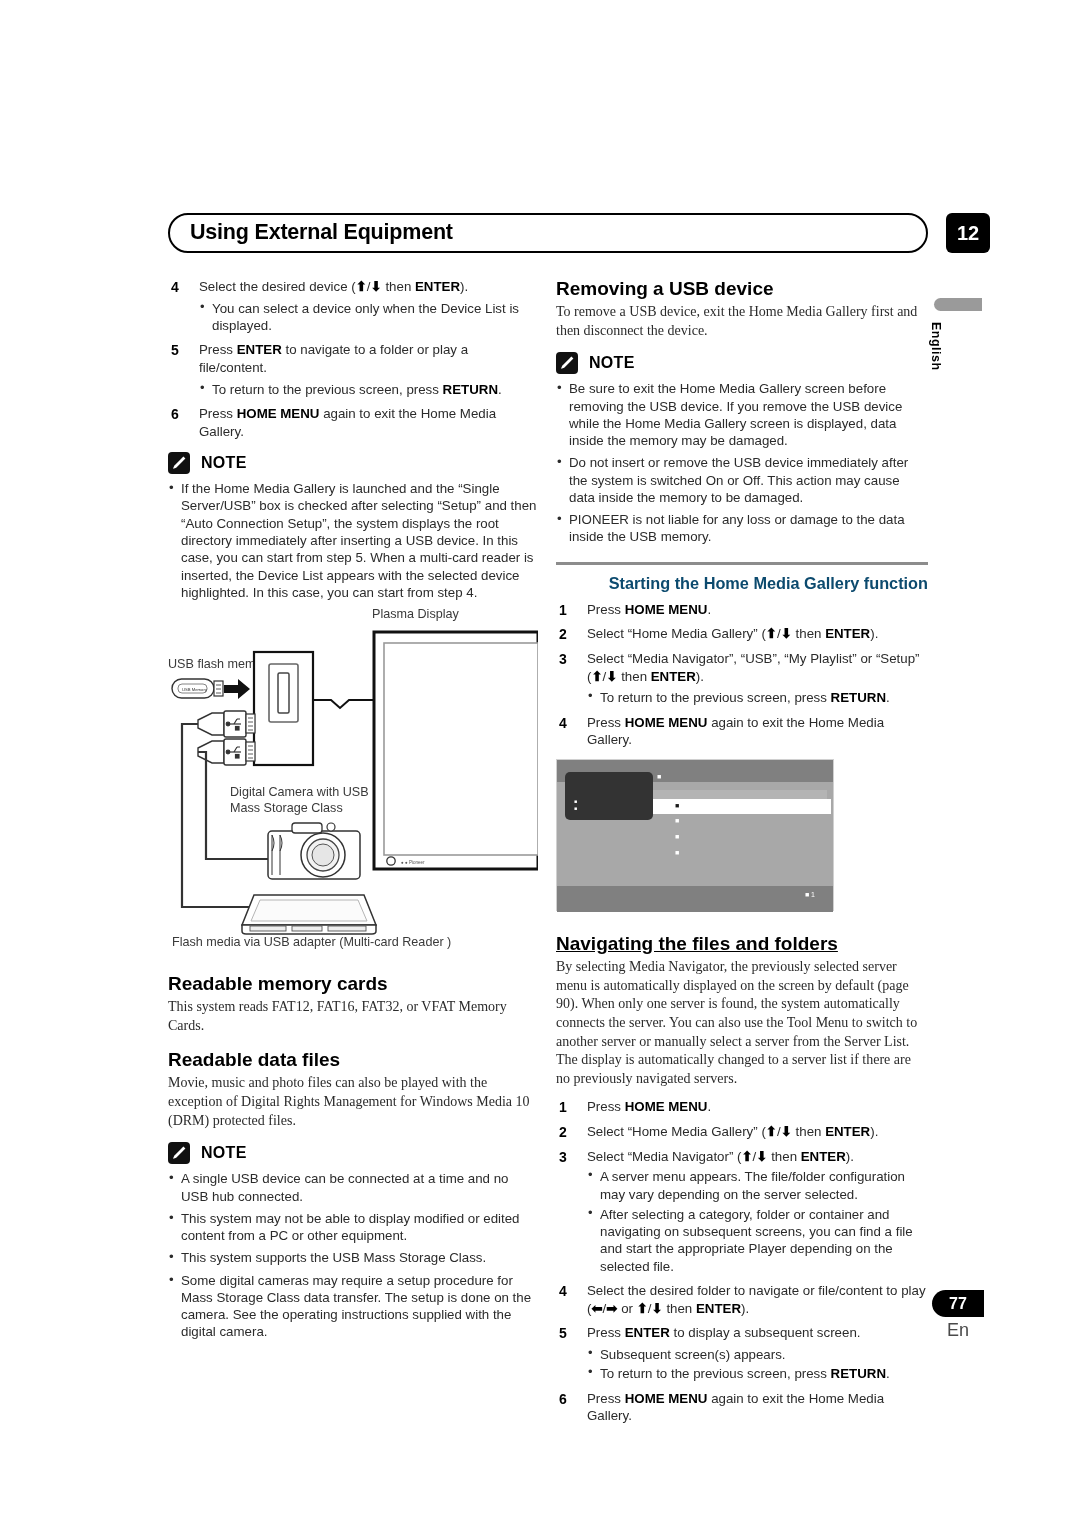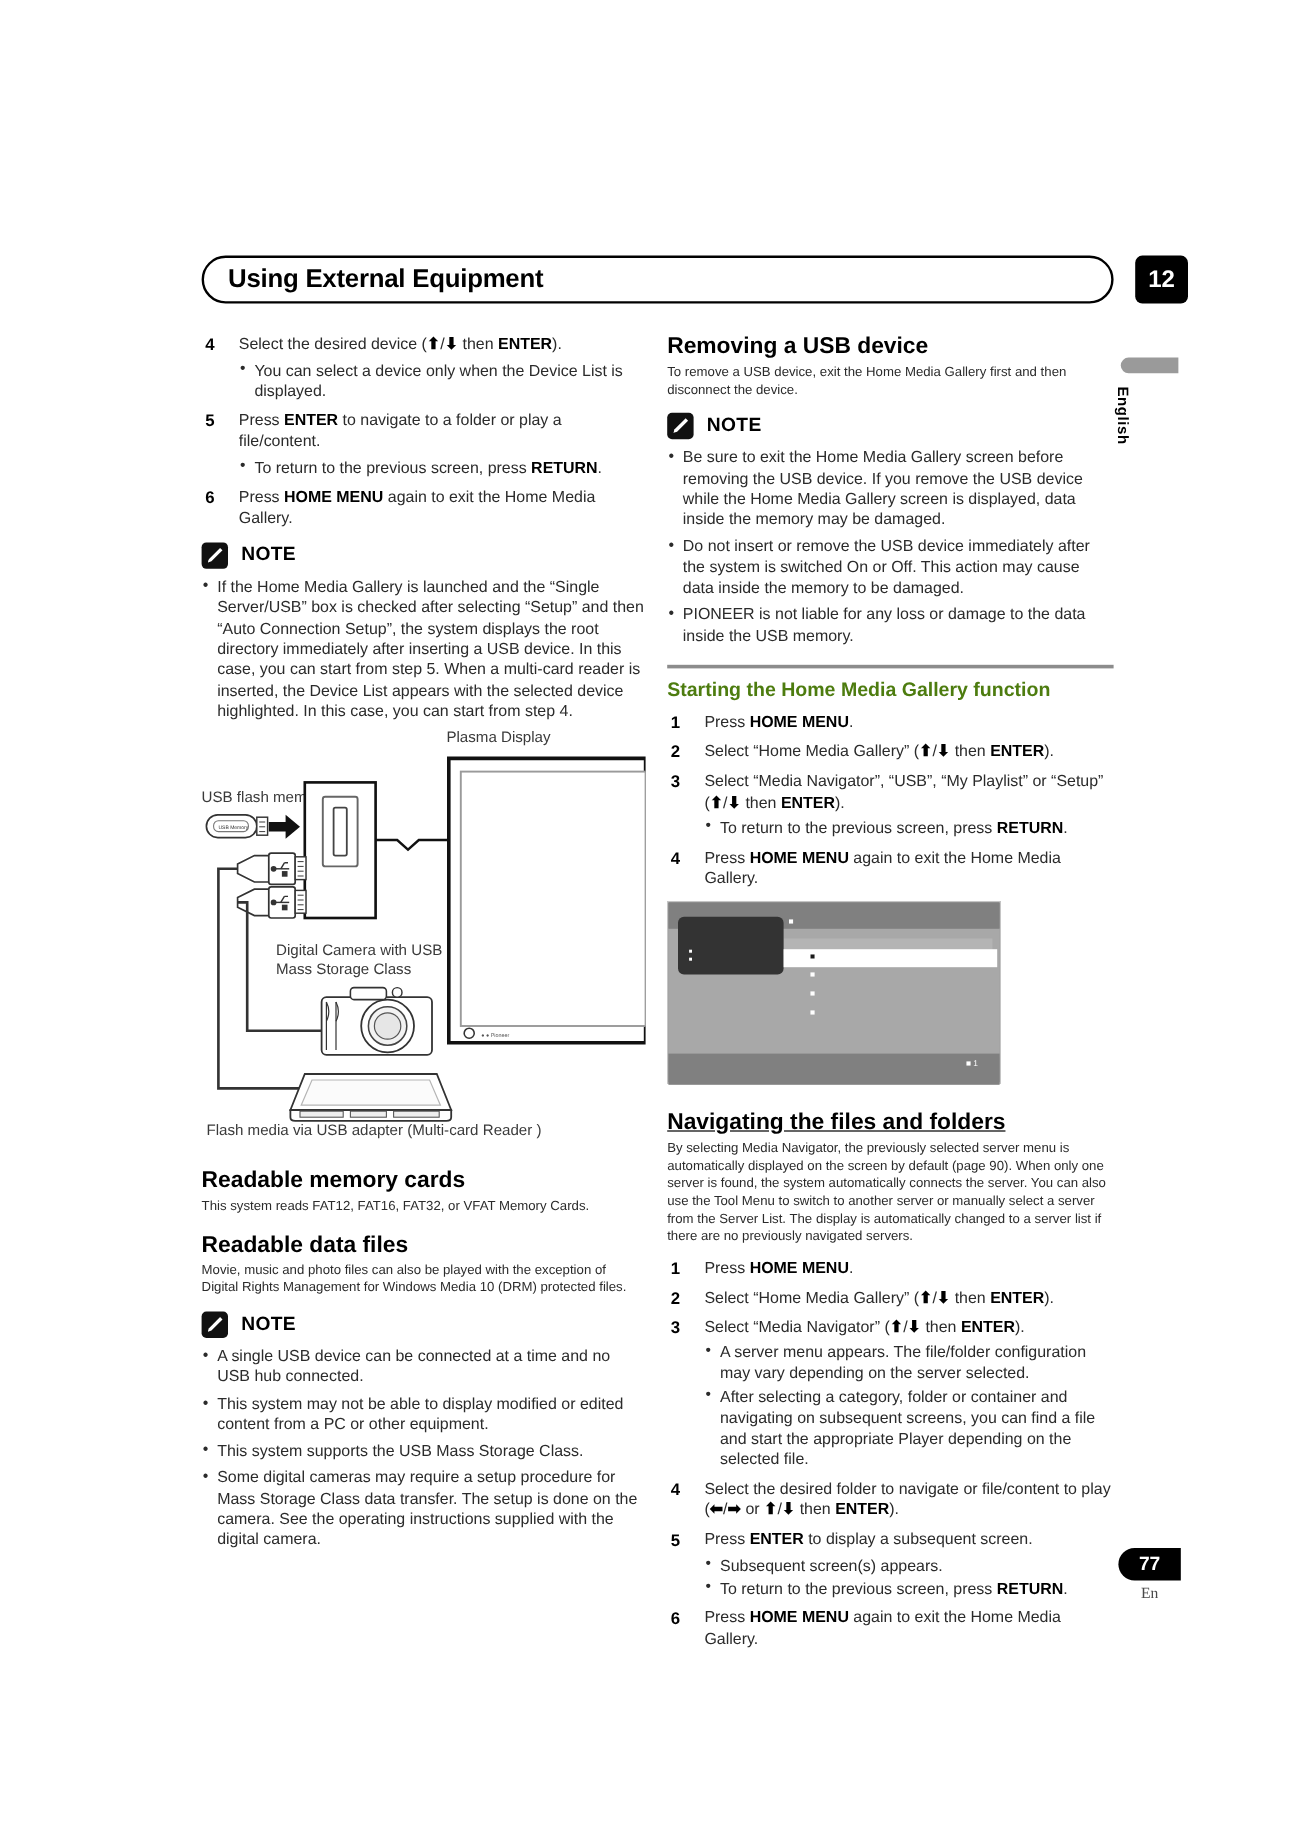--- a/index.html
+++ b/index.html
@@ -66,21 +66,21 @@
   }
   .sub-bullets { margin:3px 0 0 0; padding:0; list-style:none; }
   .sub-bullets li {
     position:relative; padding-left:13px; margin-bottom:3px;
     line-height:1.3; font-size:13.3px;
   }
   .sub-bullets li:before {
     content:"\2022"; position:absolute; left:1px; top:-1px; font-size:13px;
   }
   b, .b { font-weight:bold; color:#000; }
-  .para { font-size:11px; line-height:1.33; margin:0 0 10px 0; }
+  .para { font-size:14px; line-height:1.33; margin:0 0 10px 0;font-family:Liberation Serif, serif; }
 
   
   .note-head { display:flex; align-items:center; margin:12px 0 6px 0; }
   .note-icon {
     width:22px; height:22px; background:#111; border-radius:4px;
     position:relative; flex:0 0 auto;
   }
   .note-icon svg { position:absolute; left:3px; top:3px; }
   .note-label {
     margin-left:11px; font-size:16px; font-weight:bold; color:#000; letter-spacing:0.3px;
@@ -91,21 +91,21 @@
     font-size:13.3px; line-height:1.3;
   }
   .note-list li:before { content:"\2022"; position:absolute; left:1px; top:-1px; }
 
   
   .sub-head {
     font-size:19px; font-weight:bold; color:#000; margin:14px 0 3px 0;
   }
   .sec-rule { height:3px; background:#8c8c8c; margin:16px 0 9px 0; }
   .sec-head {
-    font-size:16.3px; font-weight:bold; color:#4d7c0f; margin:0 0 8px 0;
+    font-size:16.3px; font-weight:bold; color:#0c4a6e; margin:0 0 8px 0;text-align:right;
   }
 
   
   .diagram { position:relative; width:370px; height:352px; margin:6px 0 4px 0; }
   .dlabel { position:absolute; font-size:12.6px; color:#3a3a3a; line-height:1.25; }
 
   
   .tvshot {
     position:relative; width:278px; height:152px;
     border:1.5px solid #d0d0d0; background:#808080;
@@ -132,21 +132,21 @@
 
   
   .pagenum {
     position:absolute; left:932px; top:1290px; width:52px; height:27px;
     background:#000; border-radius:14px 0 0 14px;
     color:#fff; font-size:16px; font-weight:bold;
     display:flex; align-items:center; justify-content:center;
   }
   .pagelang {
     position:absolute; left:932px; top:1320px; width:52px;
-    text-align:center; font-size:13px; color:#4a4a4a;font-family:Liberation Serif, serif;
+    text-align:center; font-size:18px; color:#4a4a4a;
   }
 </style>
 </head>
 <body>
 
 <div class="page">
 
   <div class="header-wrap">
     <div class="header-pill"></div>
     <div class="header-title">Using External Equipment</div>

